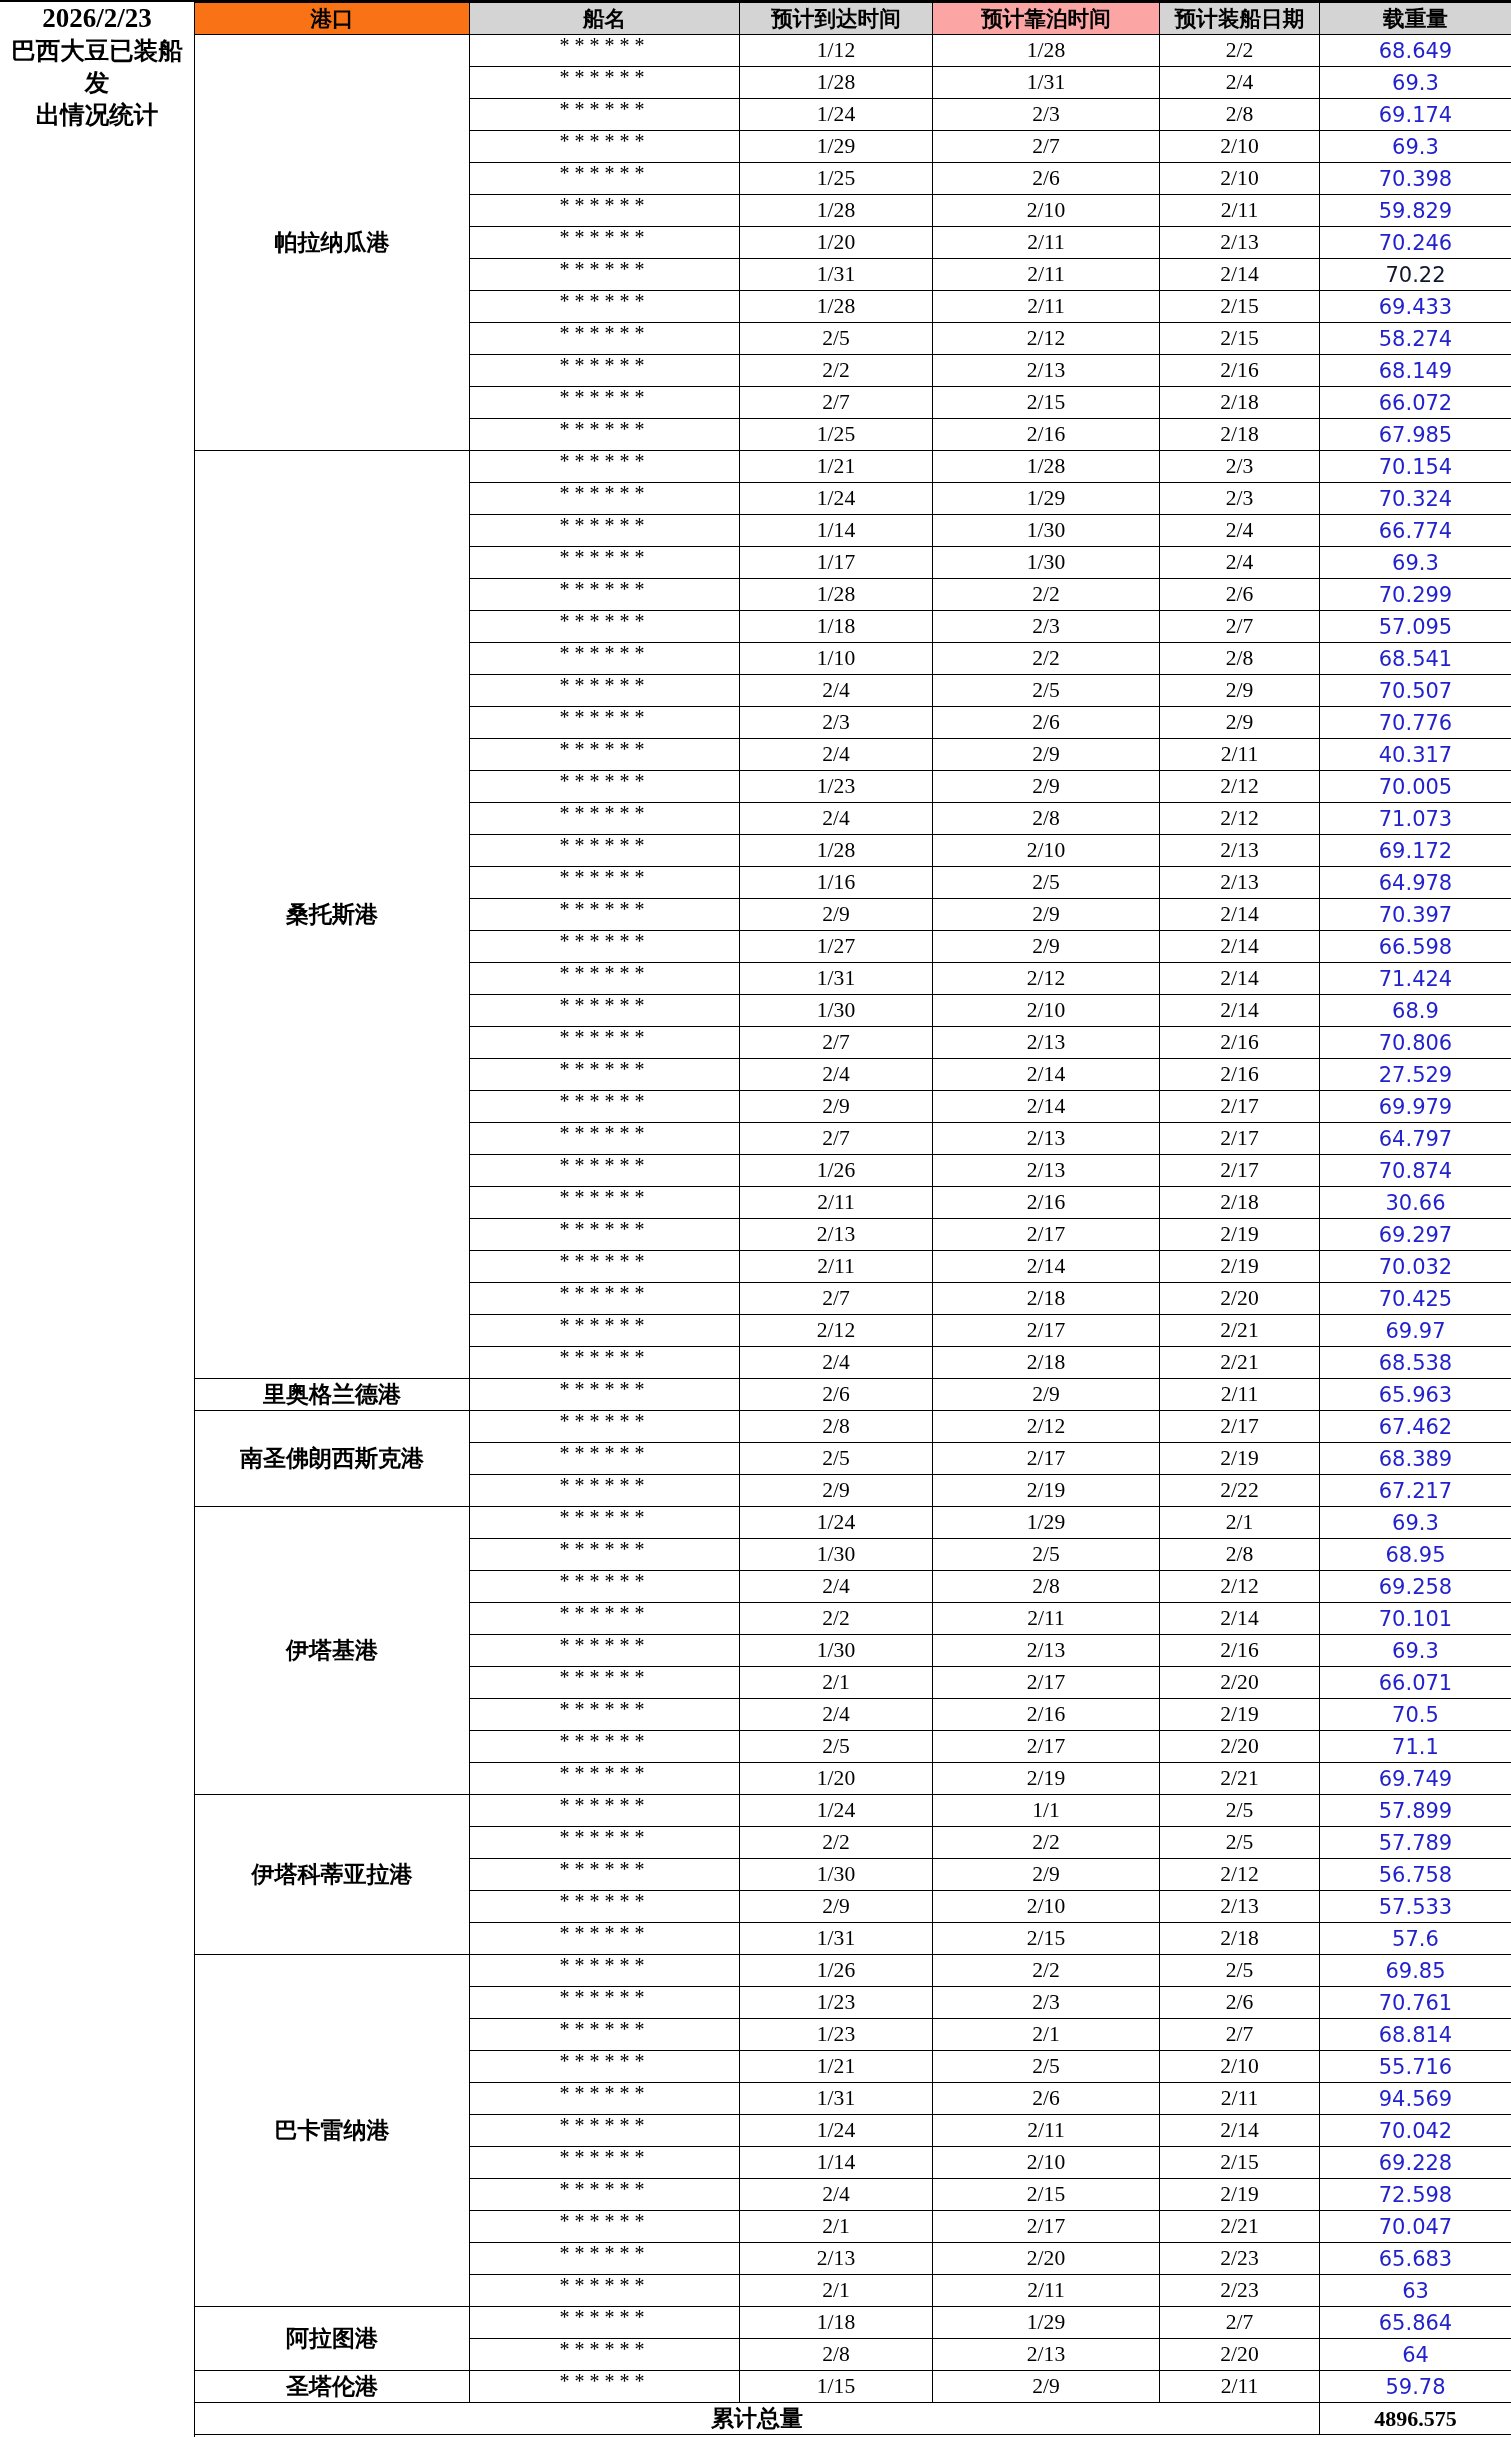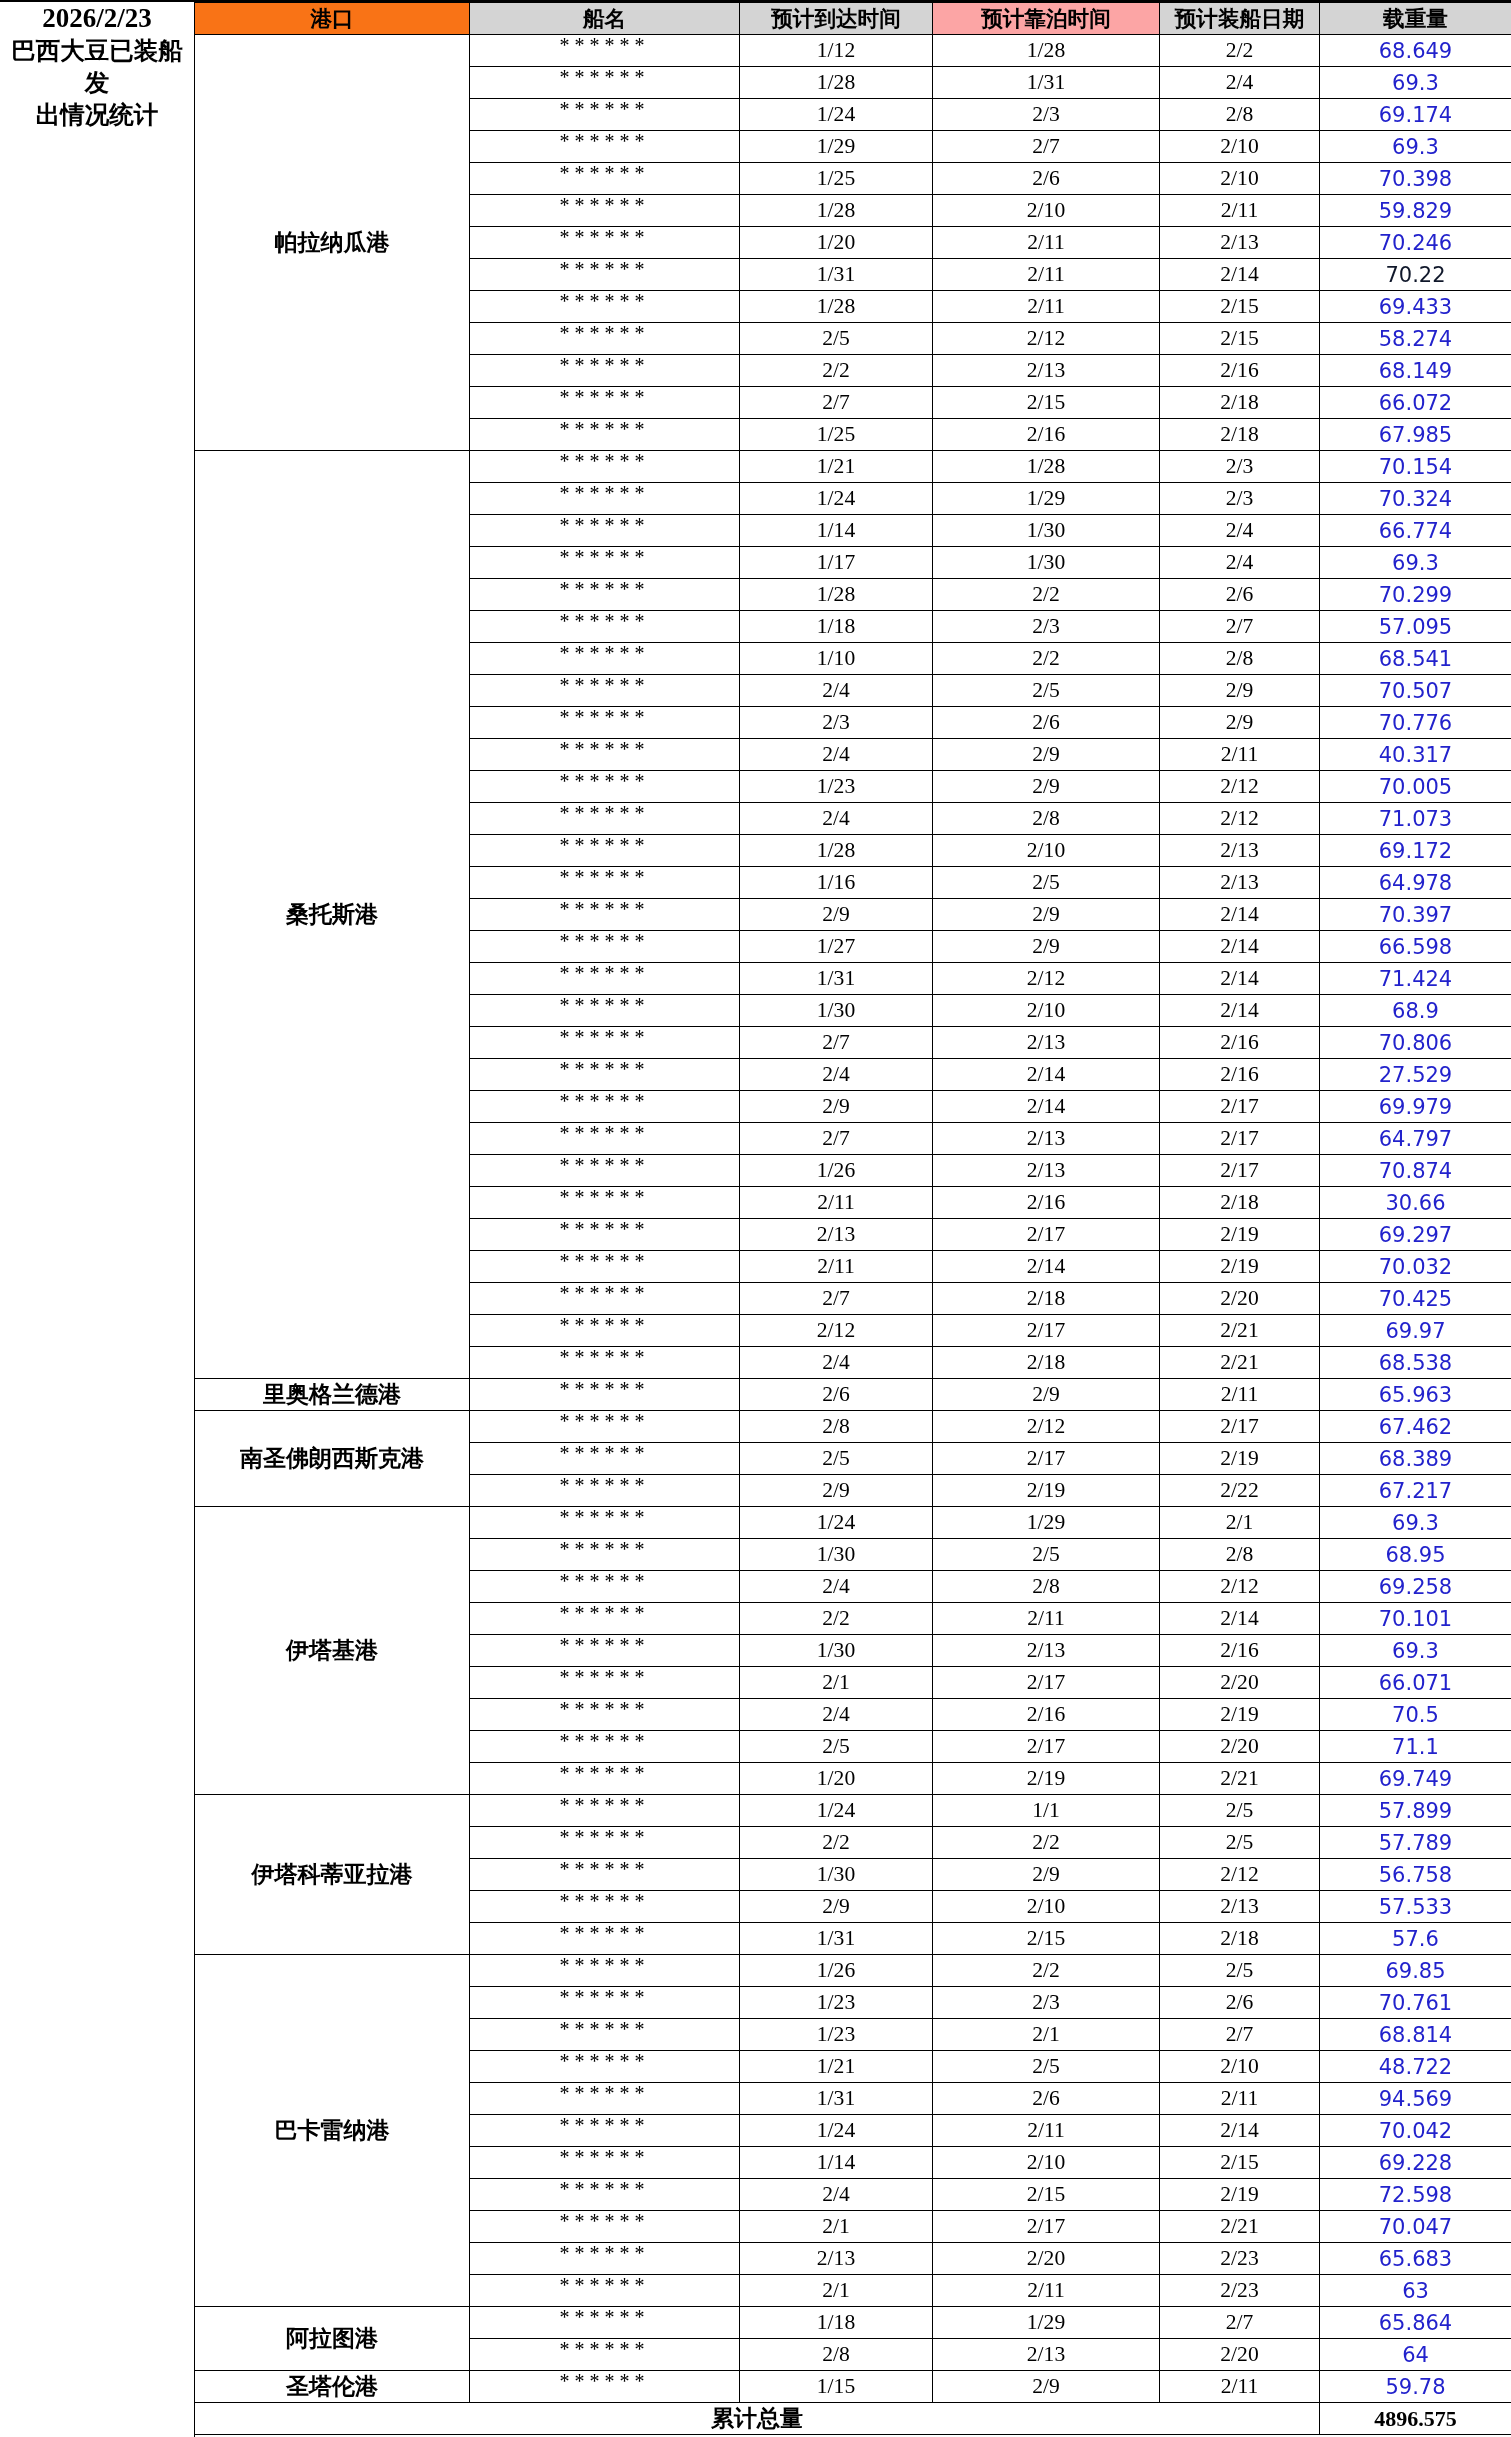--- a/index.html
+++ b/index.html
@@ -553,21 +553,21 @@
           <td class="date-cell">1/23</td>
           <td class="date-cell">2/1</td>
           <td class="date-cell">2/7</td>
           <td class="weight-cell" style="color: rgb(34, 34, 204);">68.814</td>
         </tr>
         <tr>
           <td class="ship-cell"><span>******</span></td>
           <td class="date-cell">1/21</td>
           <td class="date-cell">2/5</td>
           <td class="date-cell">2/10</td>
-          <td class="weight-cell" style="color: rgb(34, 34, 204);">48.722</td>
+          <td class="weight-cell" style="color: rgb(34, 34, 204);">55.716</td>
         </tr>
         <tr>
           <td class="ship-cell"><span>******</span></td>
           <td class="date-cell">1/31</td>
           <td class="date-cell">2/6</td>
           <td class="date-cell">2/11</td>
           <td class="weight-cell" style="color: rgb(34, 34, 204);">94.569</td>
         </tr>
         <tr>
           <td class="ship-cell"><span>******</span></td>

